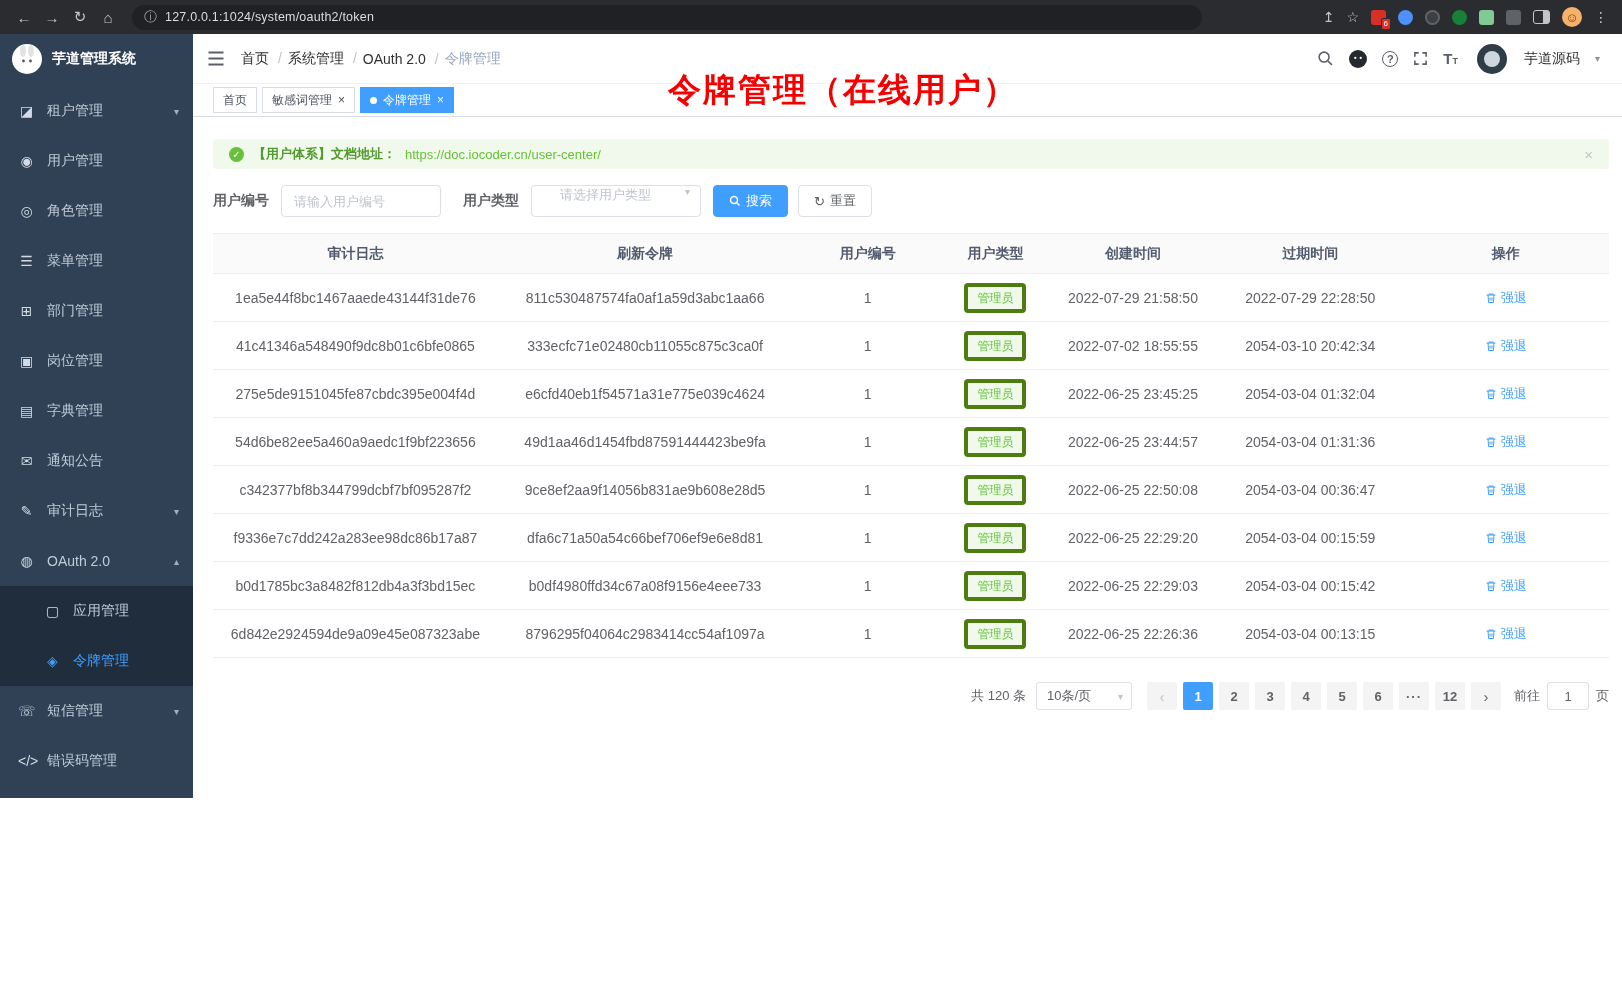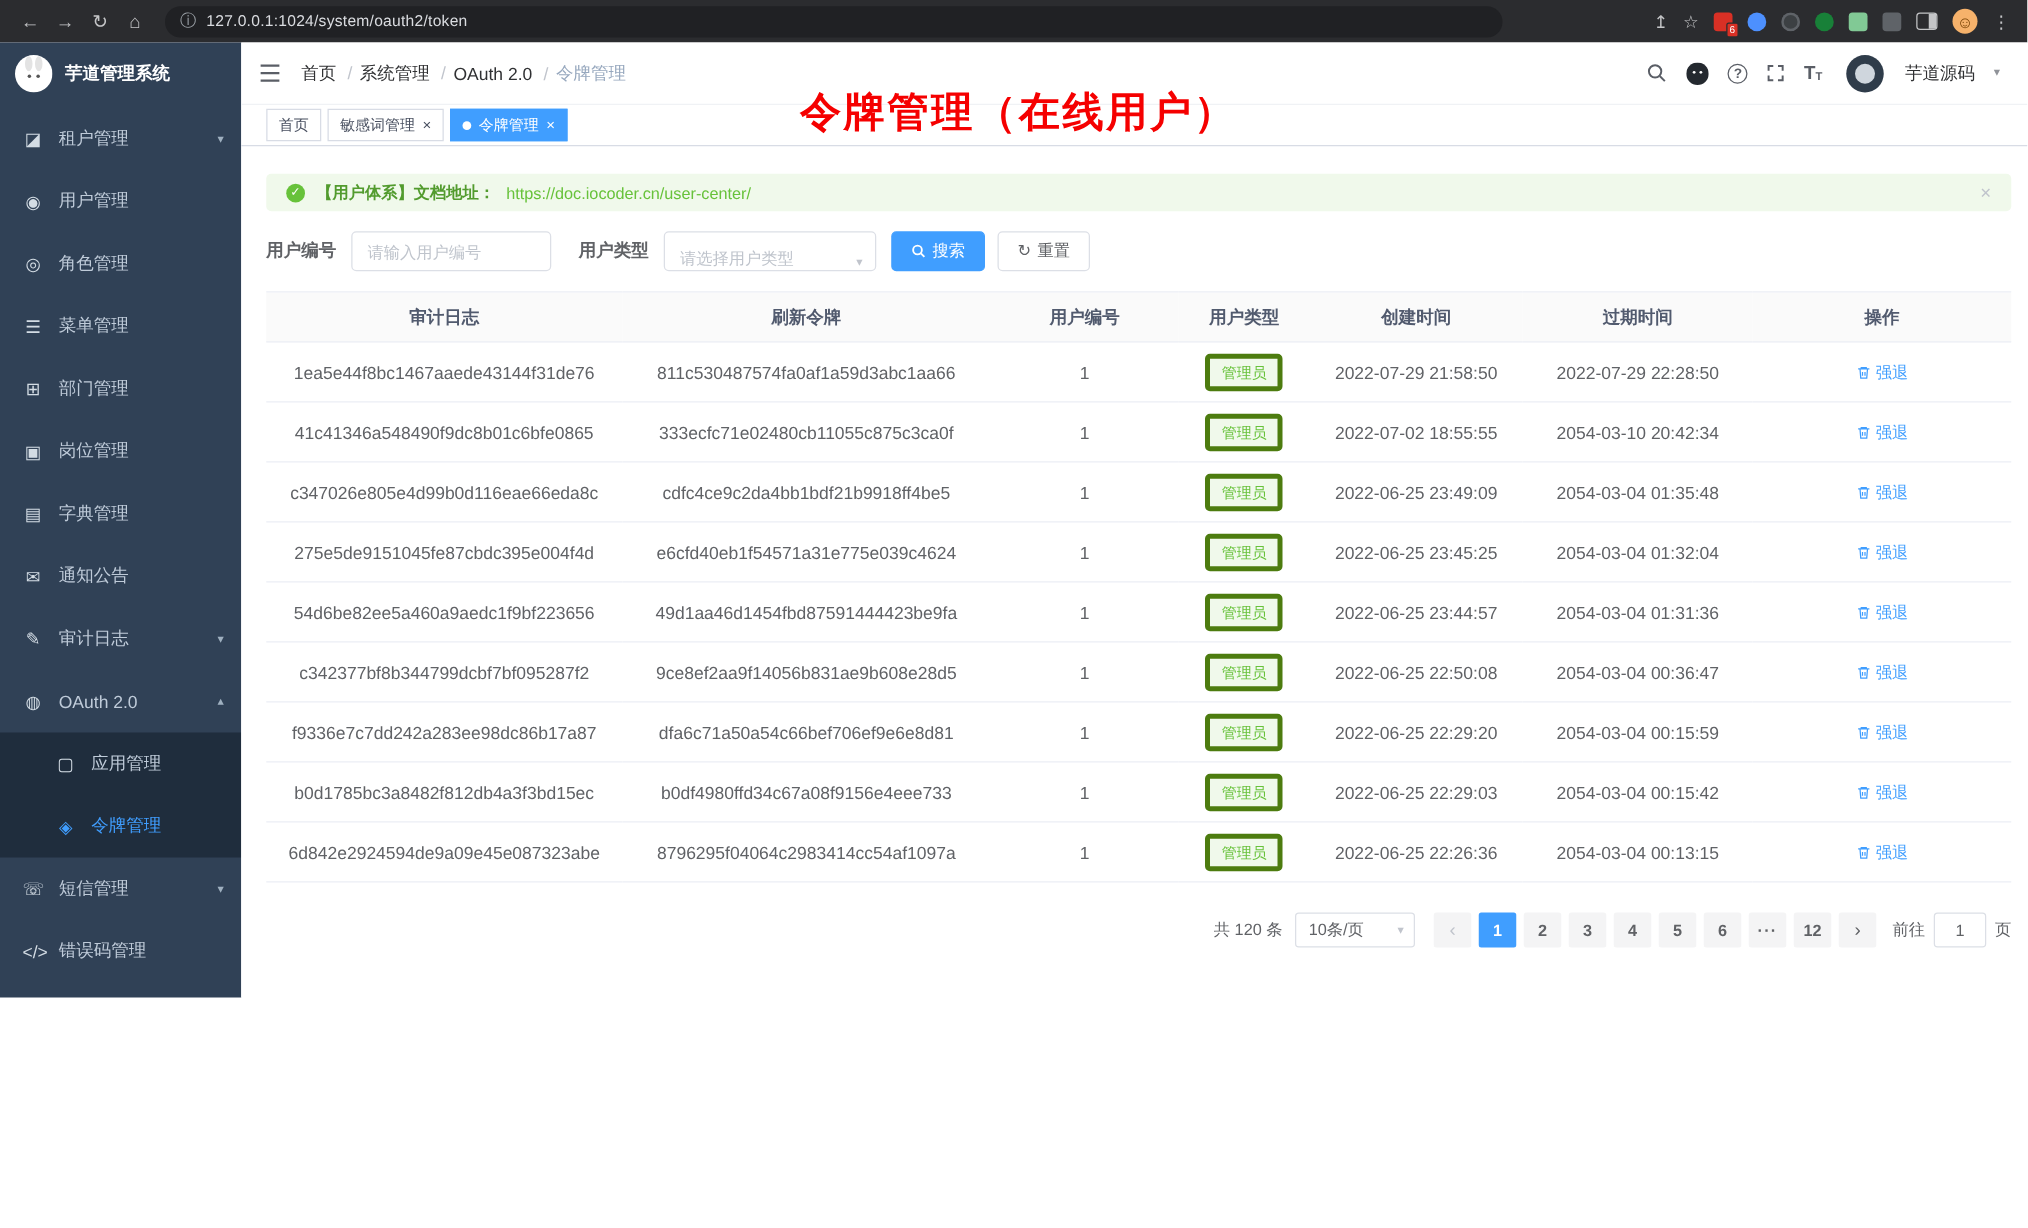--- a/index.html
+++ b/index.html
@@ -75,21 +75,21 @@
   .alert-check { width:15px; height:15px; border-radius:50%; background:#67c23a; color:#fff; font-size:10px; display:flex; align-items:center; justify-content:center; flex-shrink:0; }
   .alert-label { font-size:13px; font-weight:bold; color:#529b2e; }
   .alert-link { font-size:13px; color:#67c23a; text-decoration:none; cursor:pointer; }
   .alert-x { margin-left:auto; color:#c0c4cc; font-size:15px; cursor:pointer; }
 
   .filters { display:flex; align-items:center; margin-top:16px; }
   .f-label { font-size:14px; font-weight:bold; color:#606266; margin-right:12px; }
   .f-label.ml { margin-left:22px; }
   .f-input { width:160px; height:32px; border:1px solid #dcdfe6; border-radius:4px; padding:0 12px; font-size:13px; color:#606266; outline:none; font-family:inherit; }
   .f-input::placeholder { color:#bfc4cc; }
-  .f-select { width:170px; height:32px; border:1px solid #dcdfe6; border-radius:4px; padding:0 10px 0 12px; font-size:13px; color:#bfc4cc; display:flex; align-items:flex-end; justify-content:space-between; cursor:pointer; background:#fff; }
+  .f-select { width:170px; height:32px; border:1px solid #dcdfe6; border-radius:4px; padding:0 10px 0 28px; font-size:13px; color:#bfc4cc; display:flex; align-items:flex-start; justify-content:space-between; cursor:pointer; background:#fff; }
   .sel-caret { color:#c0c4cc; font-size:10px; }
   .btn { height:32px; border-radius:4px; font-size:13px; display:inline-flex; align-items:center; gap:5px; padding:0 15px; cursor:pointer; font-family:inherit; }
   .btn-primary { background:#409eff; border:1px solid #409eff; color:#fff; margin-left:12px; }
   .btn-plain { background:#fff; border:1px solid #dcdfe6; color:#606266; margin-left:10px; }
   .reset-ico { font-size:13px; }
 
   table.grid { width:100%; border-collapse:collapse; margin-top:16px; border-top:1px solid #ebeef5; }
   .grid th { height:40px; background:#fafafa; font-size:14px; font-weight:bold; color:#515a6e; border-bottom:1px solid #ebeef5; text-align:center; }
   .grid td { height:48px; font-size:14px; color:#606266; border-bottom:1px solid #ebeef5; text-align:center; white-space:nowrap; }
   .tag { display:inline-block; padding:3px 9px; background:#f0f9eb; border:4px solid #4d7c0f; border-radius:4px; color:#67c23a; font-size:12px; line-height:16px; }
@@ -100,21 +100,21 @@
   .pg-size { width:96px; height:28px; border:1px solid #dcdfe6; border-radius:3px; display:flex; align-items:center; justify-content:space-between; padding:0 8px 0 10px; cursor:pointer; background:#fff; margin-right:12px; }
   .pg-nav { min-width:30px; height:28px; background:#f4f4f5; border:none; border-radius:2px; display:inline-flex; align-items:center; justify-content:center; font-size:15px; color:#606266; cursor:pointer; margin:0 3px; font-family:inherit; }
   .pg-nav.disabled { color:#c0c4cc; cursor:default; }
   .pg-pages { display:flex; align-items:center; }
   .pg-btn { min-width:30px; height:28px; background:#f4f4f5; border:none; border-radius:2px; display:inline-flex; align-items:center; justify-content:center; font-size:13px; font-weight:600; color:#606266; cursor:pointer; margin:0 3px; font-family:inherit; }
   .pg-btn.active { background:#409eff; color:#fff; }
   .pg-btn.ellipsis { letter-spacing:1px; font-weight:bold; }
   .pg-goto { display:flex; align-items:center; gap:7px; margin-left:10px; }
   .pg-input { width:42px; height:28px; border:1px solid #dcdfe6; border-radius:3px; text-align:center; font-size:13px; color:#606266; outline:none; font-family:inherit; }
 
-  .annotation { position:absolute; top:68px; left:640px; font-size:33px; font-weight:bold; letter-spacing:2px; pointer-events:none; }
+  .annotation { position:absolute; top:68px; left:668px; font-size:33px; font-weight:bold; letter-spacing:2px; pointer-events:none; }
 </style>
 </head>
 <body>
 
 <div class="browser">
   <span class="bnav">←</span>
   <span class="bnav">→</span>
   <span class="bnav">↻</span>
   <span class="bnav">⌂</span>
   <div class="urlbar">
@@ -415,38 +415,20 @@
                 <span class="action-link">
                   <svg width="12" height="12" viewBox="0 0 24 24" fill="none" stroke="currentColor" stroke-width="2">
                     <path d="M3 6h18M8 6V4h8v2M6 6l1.2 15h9.6L18 6M10 11v6M14 11v6"></path>
                   </svg>
                   <span>强退</span>
                 </span>
               </td>
             </tr>
 
 
-            <tr>
-              <td>c347026e805e4d99b0d116eae66eda8c</td>
-              <td>cdfc4ce9c2da4bb1bdf21b9918ff4be5</td>
-              <td>1</td>
-              <td>
-                <span class="tag">管理员</span>
-              </td>
-              <td>2022-06-25 23:49:09</td>
-              <td>2054-03-04 01:35:48</td>
-              <td>
-                <span class="action-link">
-                  <svg width="12" height="12" viewBox="0 0 24 24" fill="none" stroke="currentColor" stroke-width="2">
-                    <path d="M3 6h18M8 6V4h8v2M6 6l1.2 15h9.6L18 6M10 11v6M14 11v6"></path>
-                  </svg>
-                  <span>强退</span>
-                </span>
-              </td>
-            </tr>
 
             <tr>
               <td>275e5de9151045fe87cbdc395e004f4d</td>
               <td>e6cfd40eb1f54571a31e775e039c4624</td>
               <td>1</td>
               <td>
                 <span class="tag">管理员</span>
               </td>
               <td>2022-06-25 23:45:25</td>
               <td>2054-03-04 01:32:04</td>

